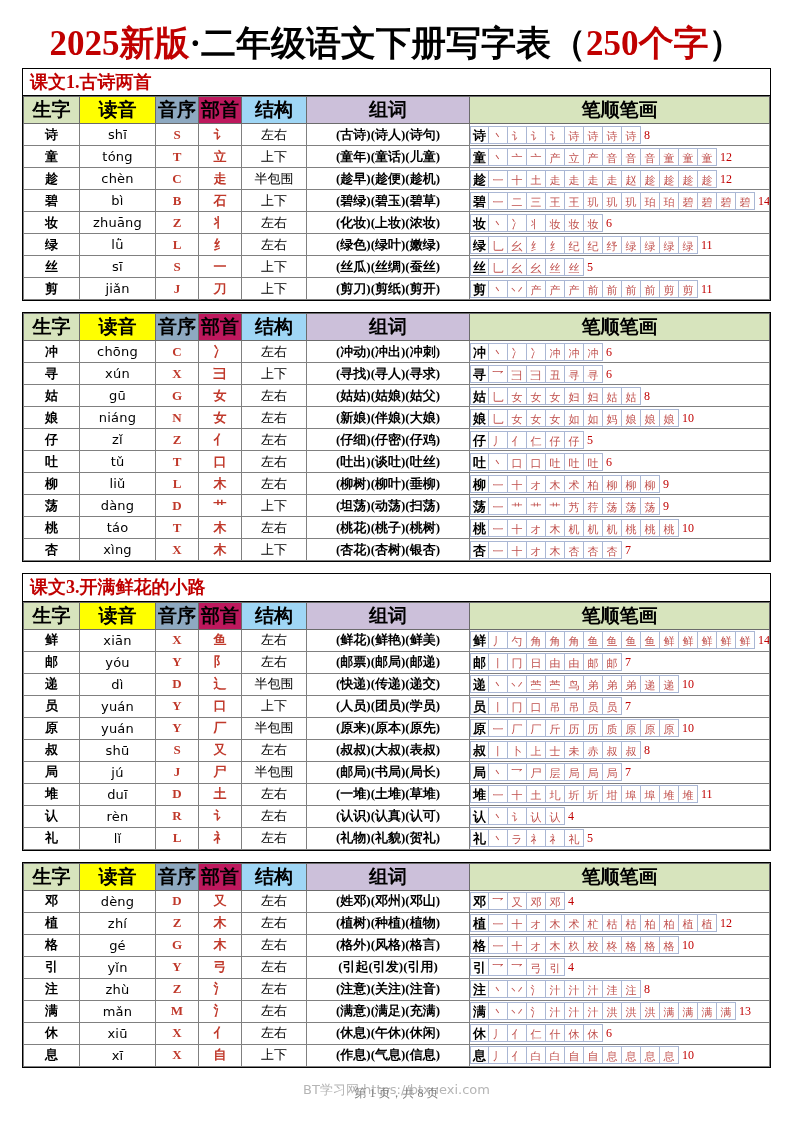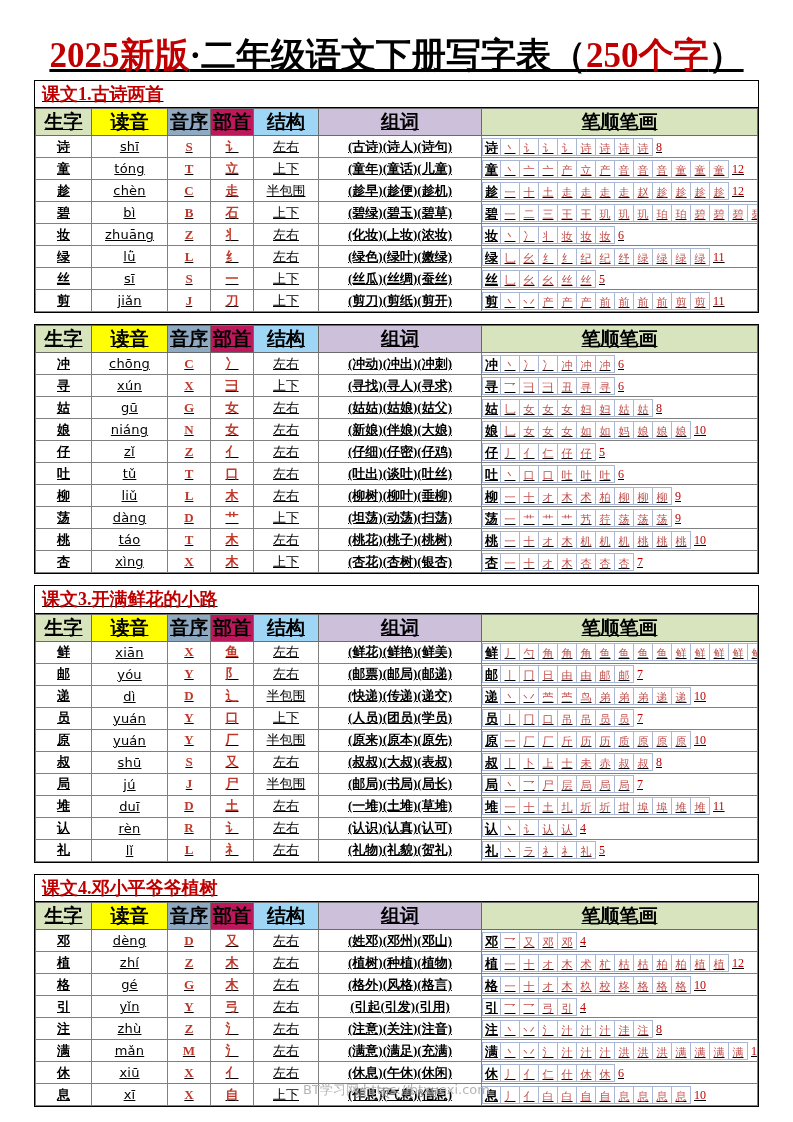--- a/index.html
+++ b/index.html
@@ -13,23 +13,22 @@
     height: 1122px;
     font-family: "Liberation Sans", "DejaVu Sans", sans-serif;
     color: #000;
     position: relative;
     overflow: hidden;
   }
   .page {
     width: 793px;
     height: 1122px;
     box-sizing: border-box;
-    padding: 12px;
+    padding: 0;
     position: relative;
-    text-decoration: underline;
   }
 
   
   .title-wrap {
     text-align: center;
     padding-top: 26px;
     padding-bottom: 5px;
   }
   .doc-title {
     font-family: "Liberation Serif", "DejaVu Serif", serif;
@@ -929,21 +928,20 @@
                   <span class="stroke-cell">礻</span>
                   <span class="stroke-cell">礼</span>
                   <span class="stroke-count">5</span>
                 </div>
               </td>
             </tr>
           </tbody>
         </table>
       </div>
       <div class="section">
-        <div class="section-title">课文4.邓小平爷爷植树</div>
         <table class="zb">
           <colgroup>
             <col class="c-zi">
             <col class="c-du">
             <col class="c-yx">
             <col class="c-bs">
             <col class="c-jg">
             <col class="c-zc">
             <col class="c-bh">
           </colgroup>

